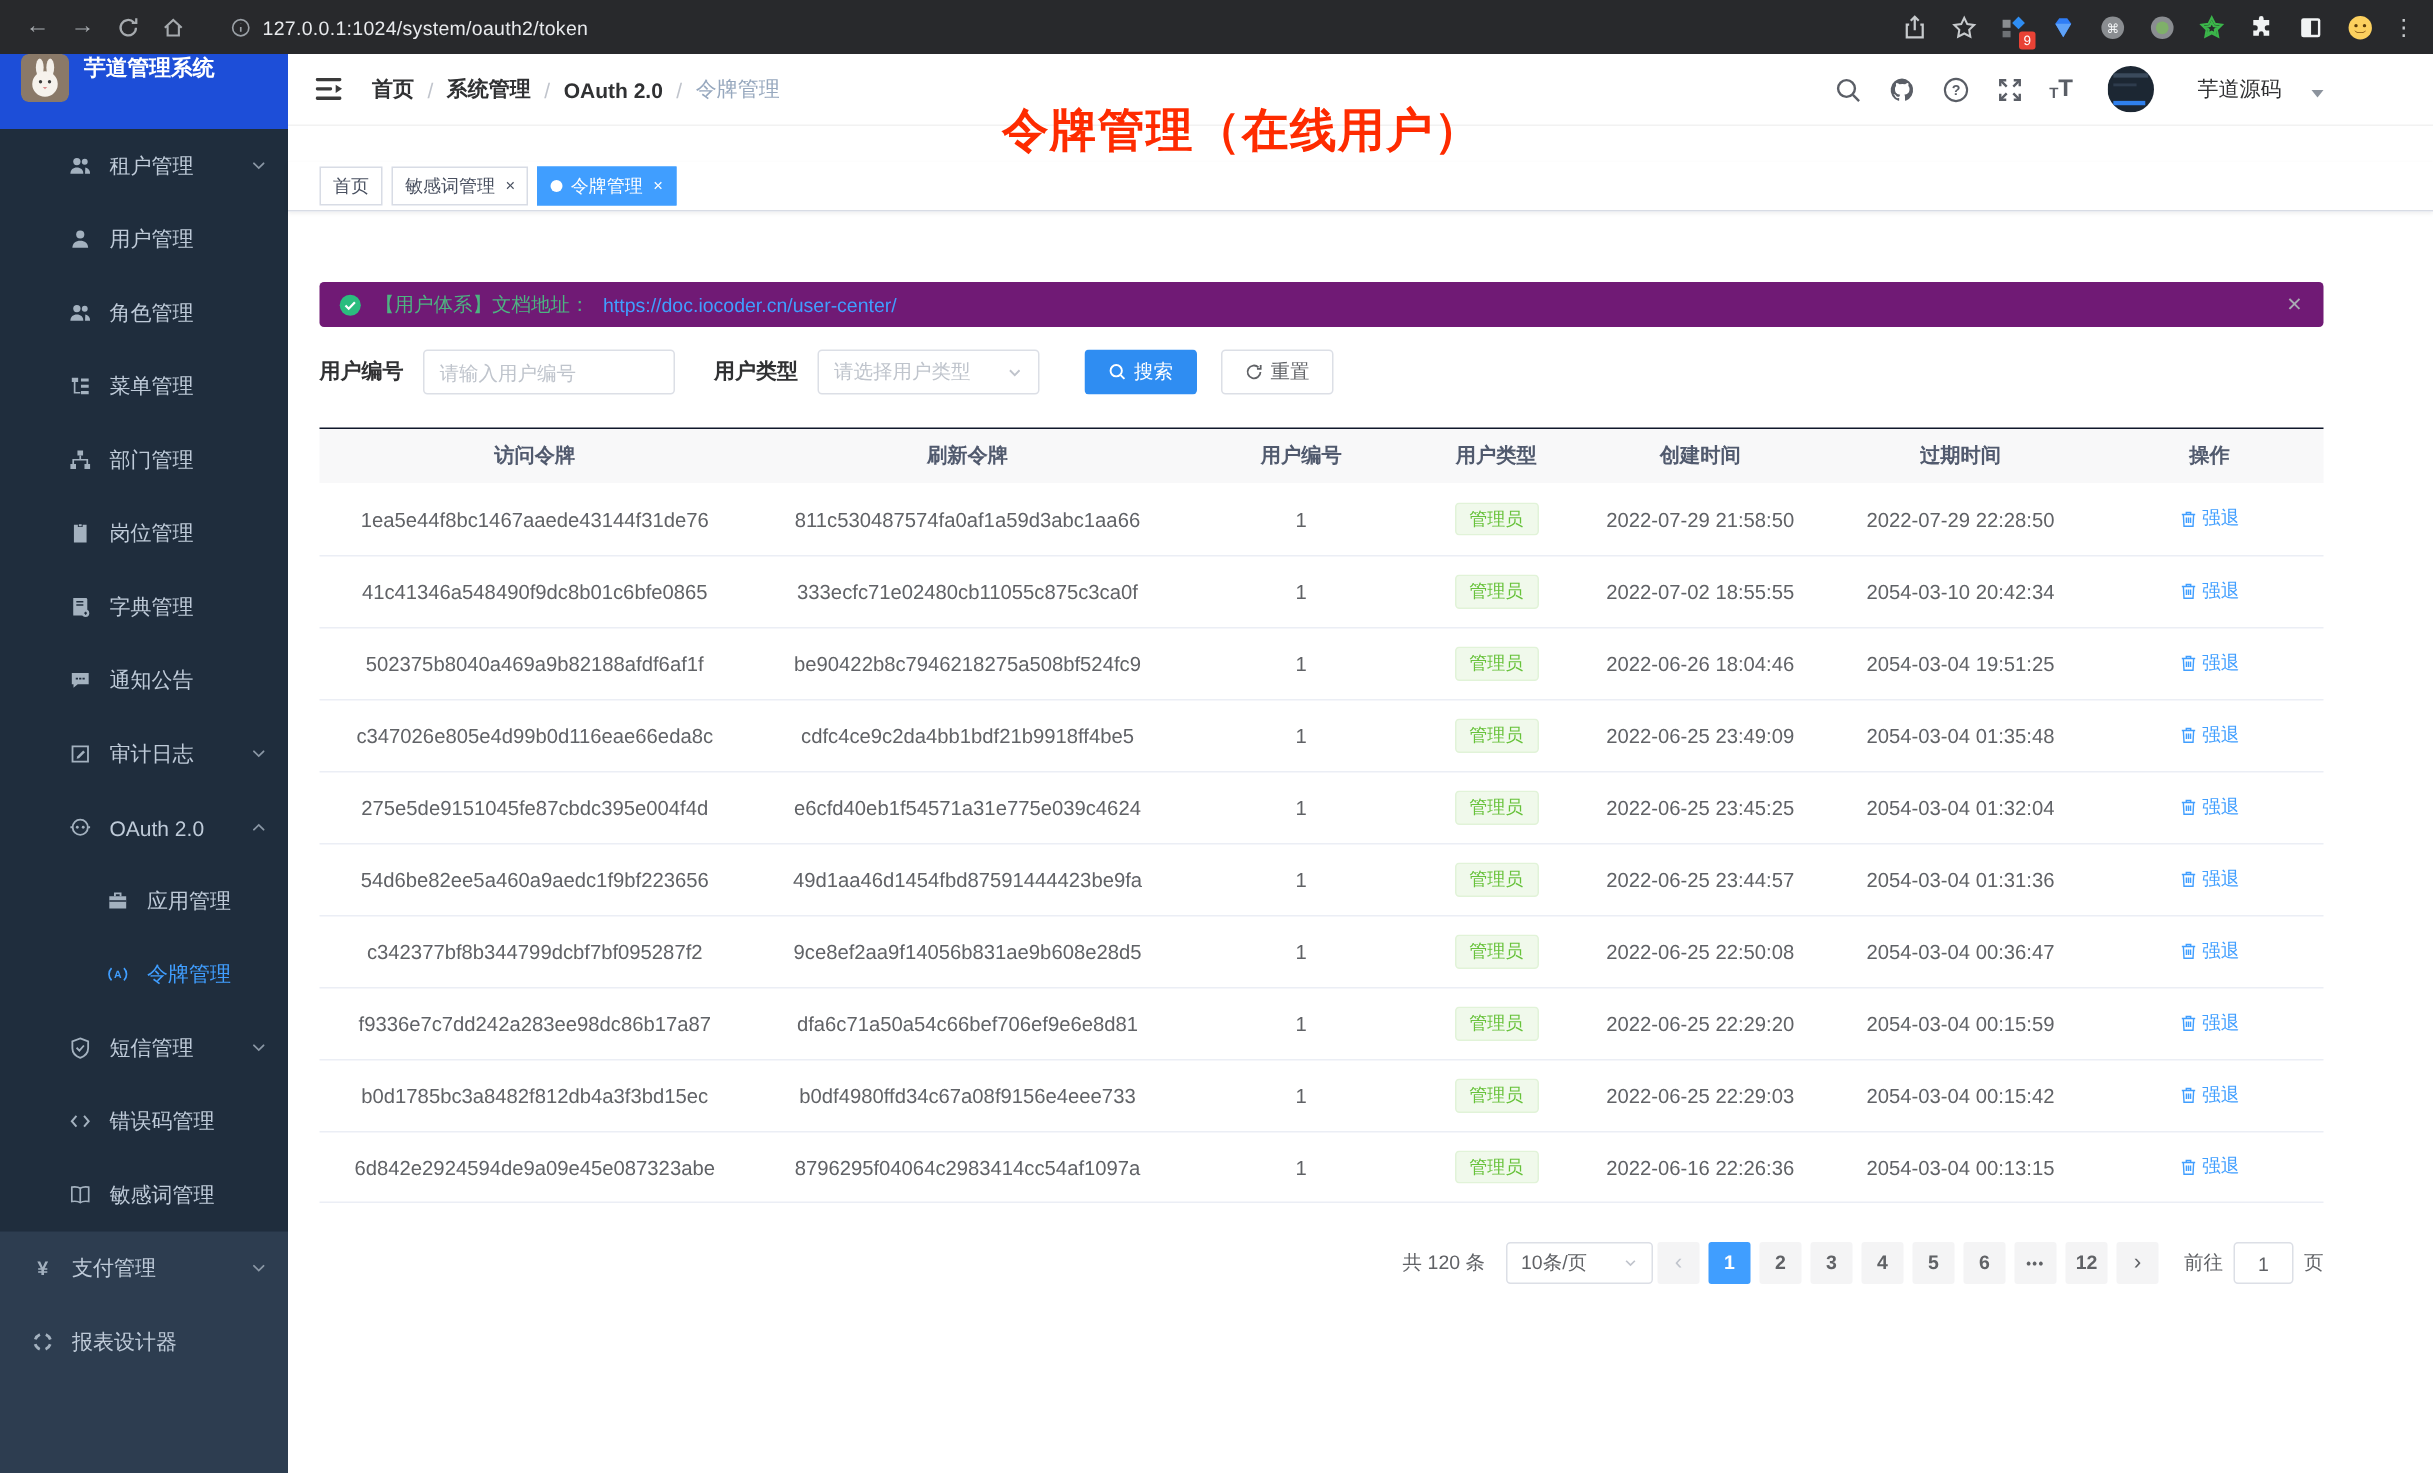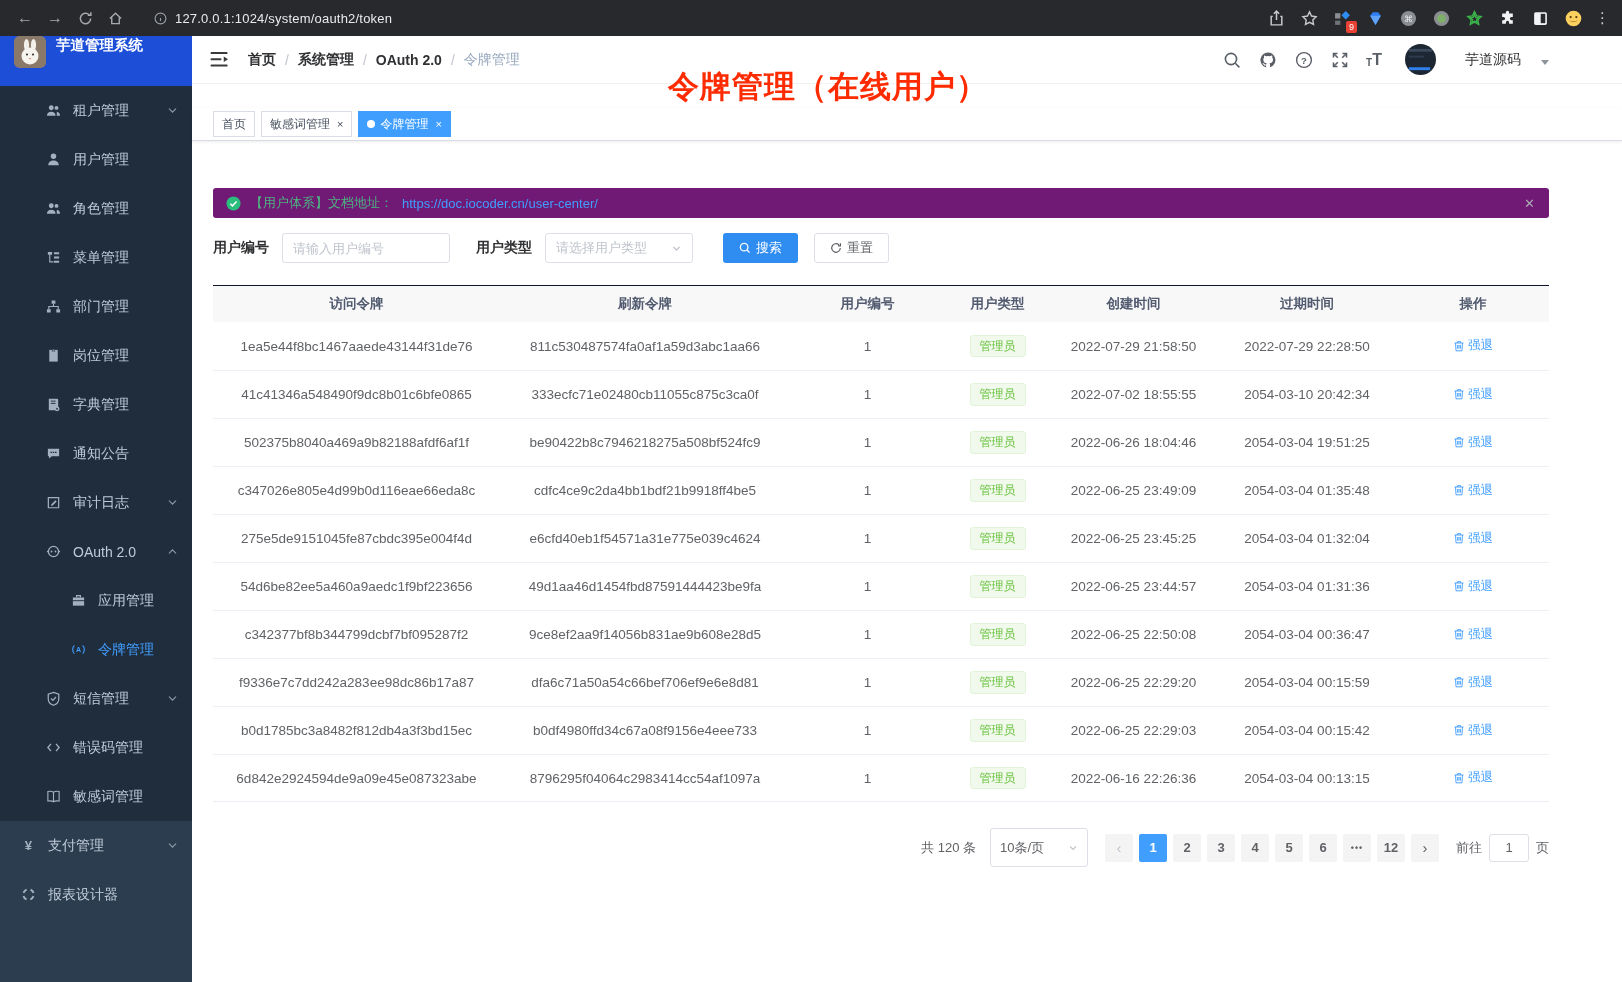--- a/index.html
+++ b/index.html
@@ -95,21 +95,21 @@
   .tbody .trow:last-child { border-bottom:1px solid #ebeef5; }
   .cell { text-align:center; flex:0 0 auto; overflow:hidden; white-space:nowrap; }
   .c0{width:287px;} .c1{width:290px;} .c2{width:155px;} .c3{width:105px;} .c4{width:167px;} .c5{width:180px;} .c6{width:152px;}
   .tag-success { display:inline-block; background:#f0f9eb; border:1px solid #e1f3d8; color:#67c23a; font-size:12px; padding:3px 9px; border-radius:3px; line-height:1.2; }
   .action-link { color:#409eff; font-size:12.5px; display:inline-flex; align-items:center; gap:3px; cursor:pointer; }
   .action-link svg { width:12px; height:12px; }
 
   
   .pagination { width:1336px; margin-top:26px; display:flex; justify-content:flex-end; align-items:center; font-size:13px; color:#606266; gap:0; }
   .pg-total { margin-right:14px; }
-  .pg-size { width:98px; height:39px; border:1px solid #dcdfe6; border-radius:3px; display:flex; align-items:center; justify-content:space-between; padding:10px 9px; margin-right:14px; cursor:pointer; color:#606266; }
+  .pg-size { width:98px; height:28px; border:1px solid #dcdfe6; border-radius:3px; display:flex; align-items:center; justify-content:space-between; padding:10px 9px; cursor:pointer; color:#606266; }
   .pg-size svg { width:10px; height:10px; color:#c0c4cc; }
   .pg-btn { min-width:28px; height:28px; line-height:28px; text-align:center; background:#f4f4f5; border:none; border-radius:2px; margin:0 3px; font-size:13px; color:#606266; font-weight:600; cursor:pointer; font-family:inherit; padding:0 4px; }
   .pg-btn.arrow { font-size:15px; font-weight:400; }
   .pg-btn.disabled { color:#c0c4cc; cursor:default; }
   .pg-btn.active { background:#409eff; color:#fff; }
   .pg-jump { margin-left:14px; display:flex; align-items:center; gap:7px; }
   .pg-input { width:40px; height:28px; border:1px solid #dcdfe6; border-radius:3px; text-align:center; font-size:13px; color:#606266; font-family:inherit; }
 </style>
 </head>
 <body>

